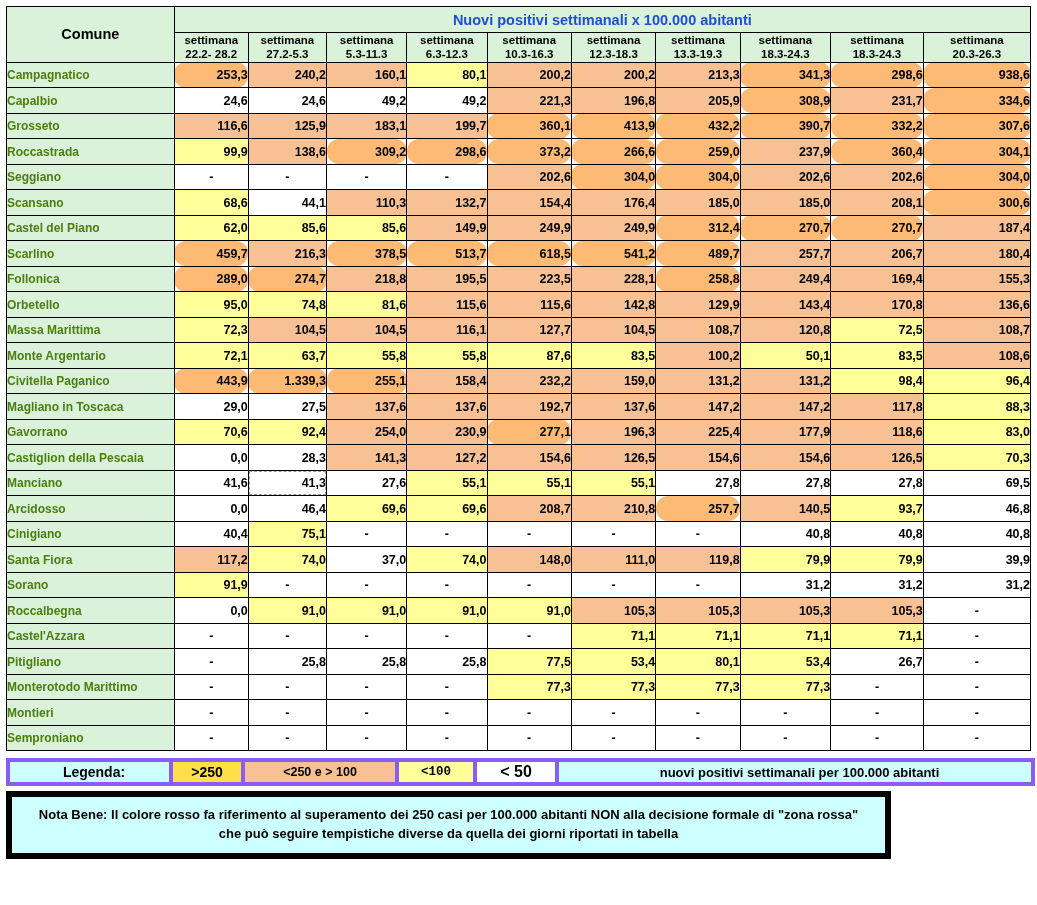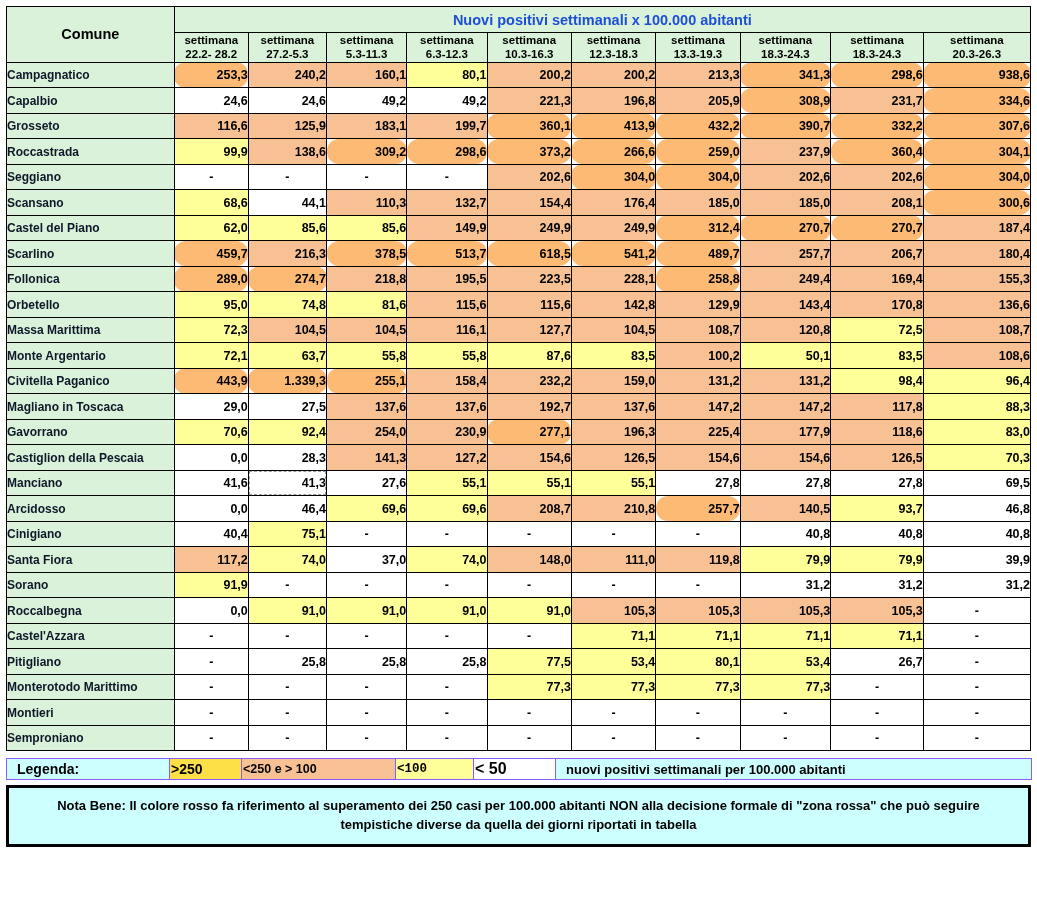--- a/index.html
+++ b/index.html
@@ -53,21 +53,21 @@
     color: #000;
   }
   
   td.comune {
     background: #d9f2d9;
     font-weight: bold;
     font-size: 12px;
     text-align: left;
     padding: 0 4px;
     height: 21px;
-    color: #0f172a;
+    color: #4d7c0f;
     white-space: nowrap;
     overflow: hidden;
   }
   td.val {
     text-align: right;
     padding: 0 6px 0 2px;
     font-weight: bold;
     font-size: 12.5px;
     height: 25.5px;
     color: #000;
@@ -87,22 +87,23 @@
 
   
   table.legend {
     border-collapse: collapse;
     table-layout: fixed;
     width: 1025px;
     margin-top: 7px;
     font-size: 13px;
   }
   table.legend td {
-    border: 1px solid #8b5cf6;
+    border: 4px solid #8b5cf6;
     height: 18px;
+    text-align: center;
     font-weight: bold;
     color: #000;
   }
   .leg-label {
     background: #ccffff;
     text-align: left;
     padding-left: 10px;
     font-size: 14px;
   }
   .leg-desc {
@@ -113,22 +114,22 @@
     font-size: 13px;
     margin-top: 28px;
   }
   .leg-red { background: #fde047; color: #fff; font-size: 14px;}
   .leg-org { background: #f7c193; color: #000; font-size: 12.5px;}
   .leg-yel { background: #ffff99; color: #000; font-size: 12.5px; font-family: Liberation Mono, monospace;}
   .leg-wht { background: #ffffff; color: #000; font-size: 16px;}
 
   .note {
     margin-top: 5px;
-    width: 1025px;
-    border: 3px solid #000000;
+    width: 885px;
+    border: 6px solid #000000;
     background: #ccffff;
     text-align: center;
     font-weight: bold;
     font-size: 13px;
     color: #000;
     padding: 9px 24px;
     line-height: 1.45;
   }
 </style>
 </head>

